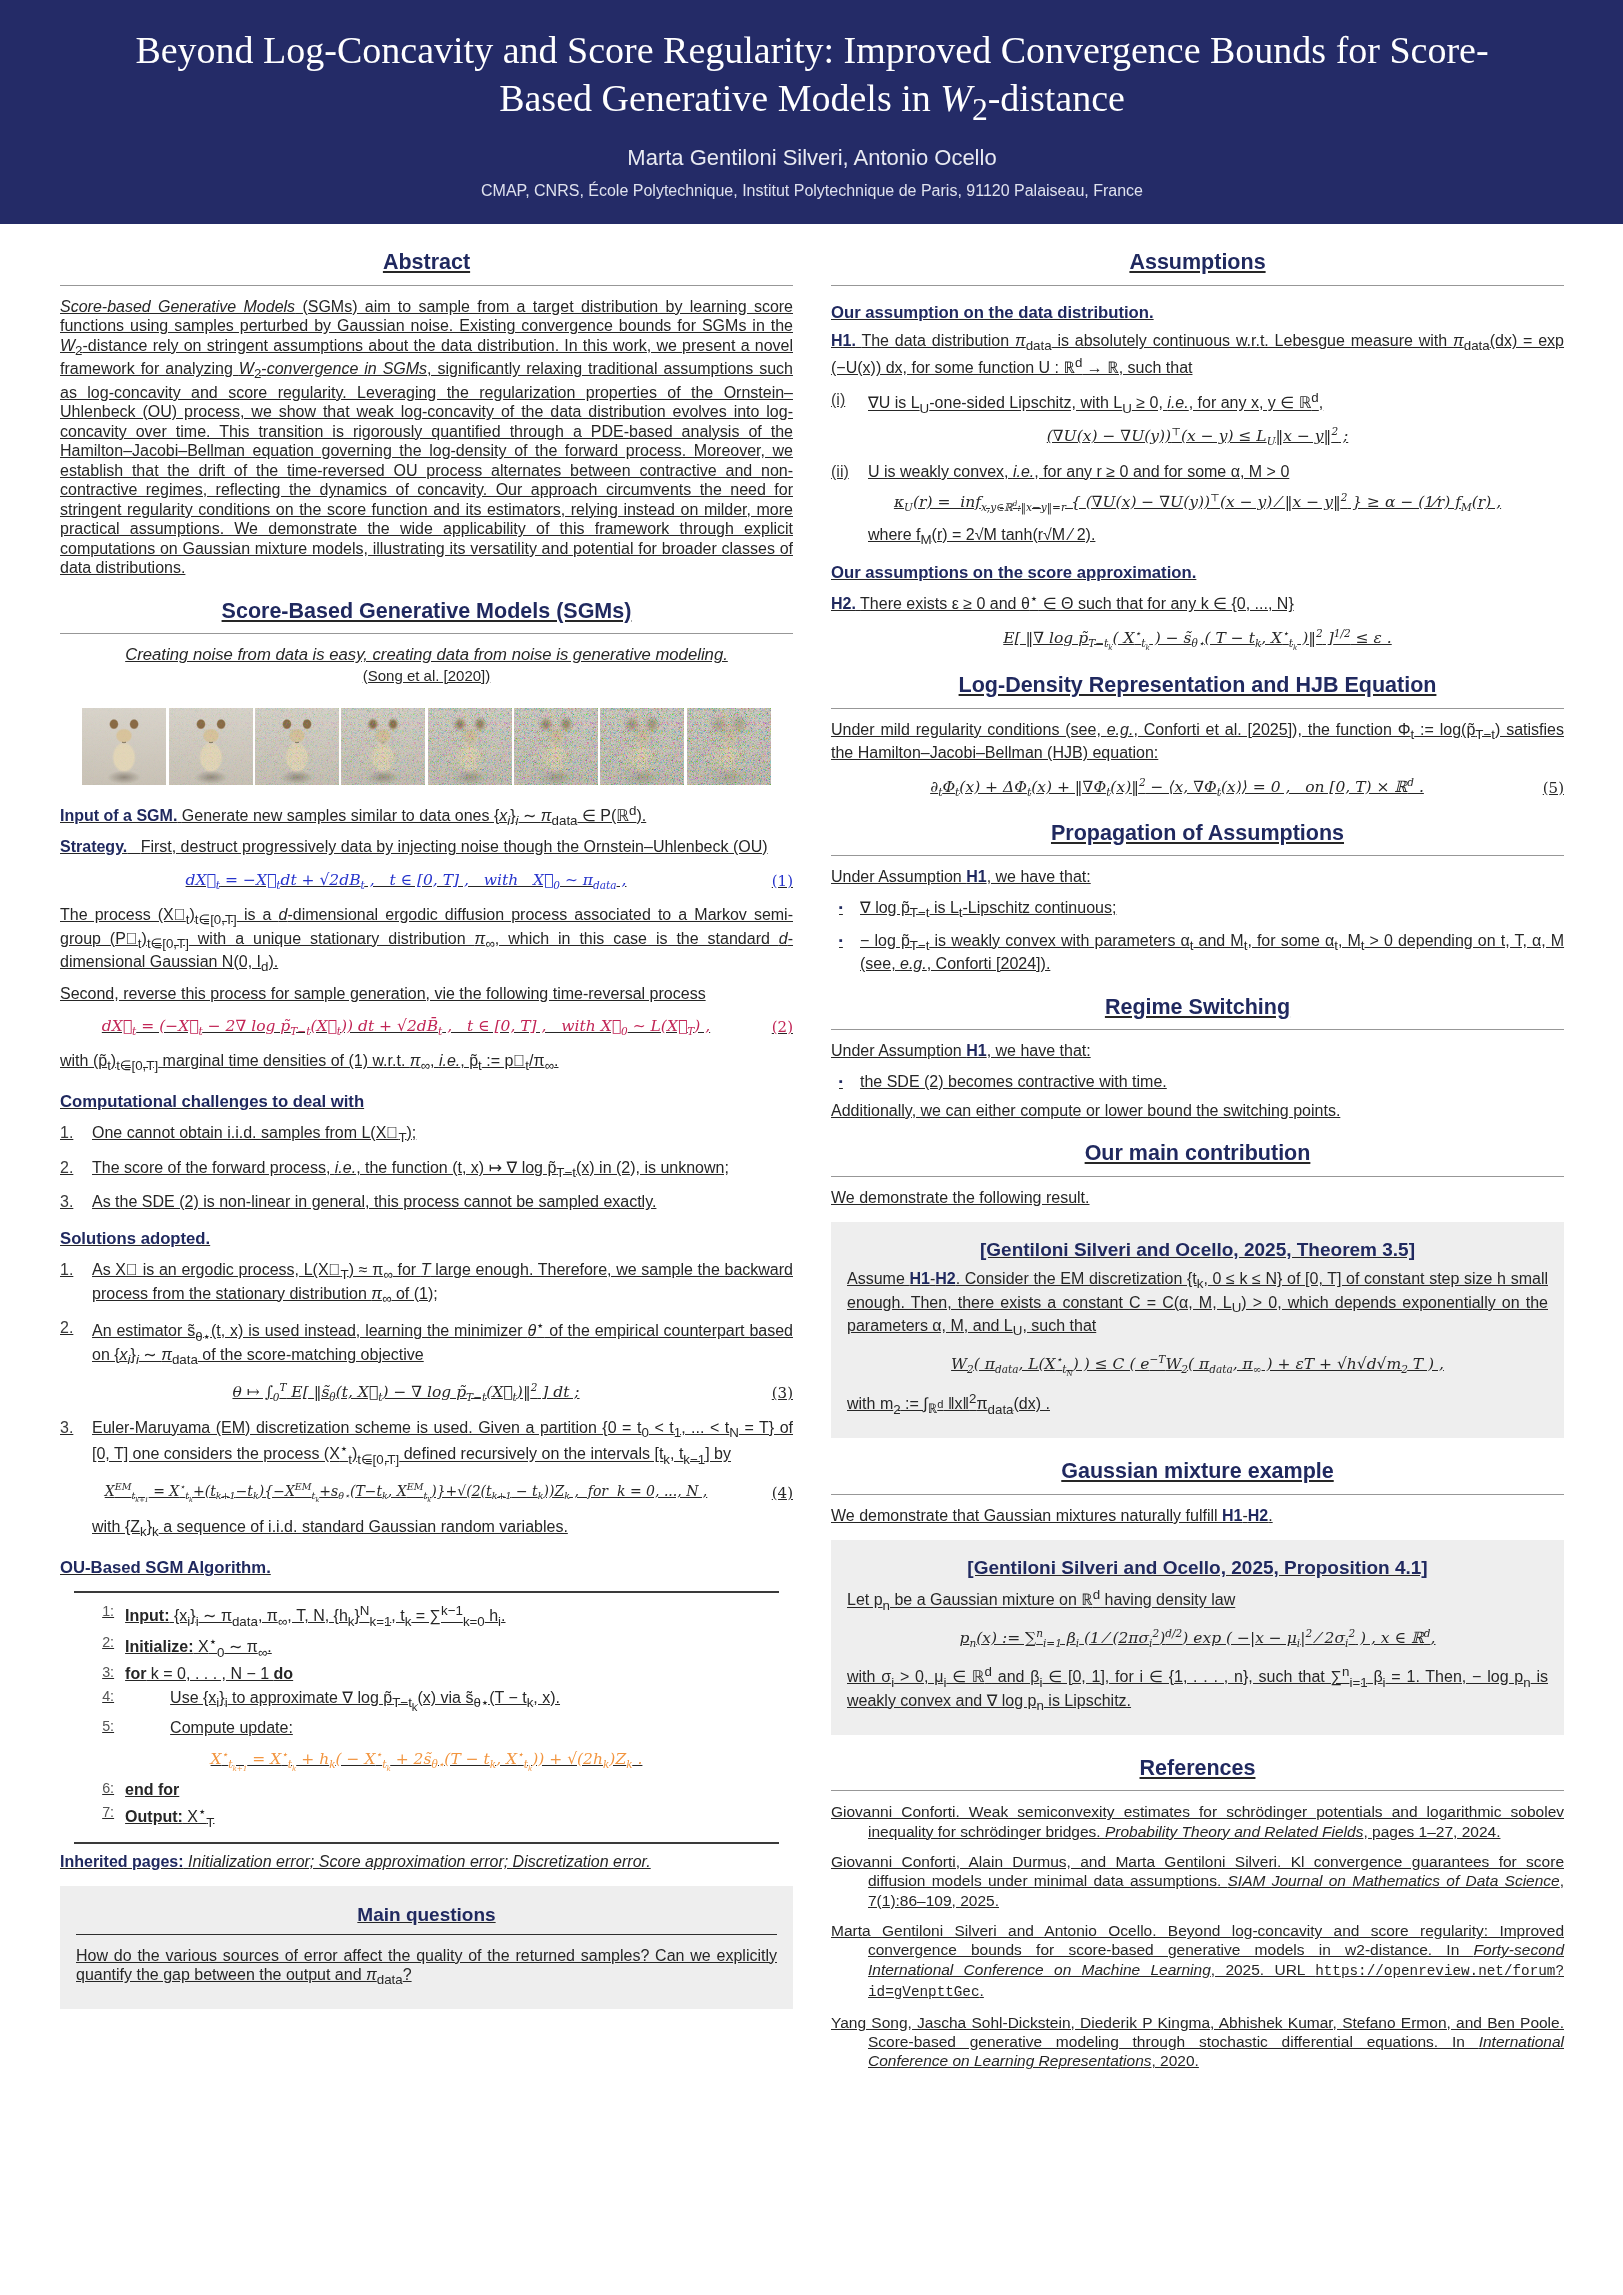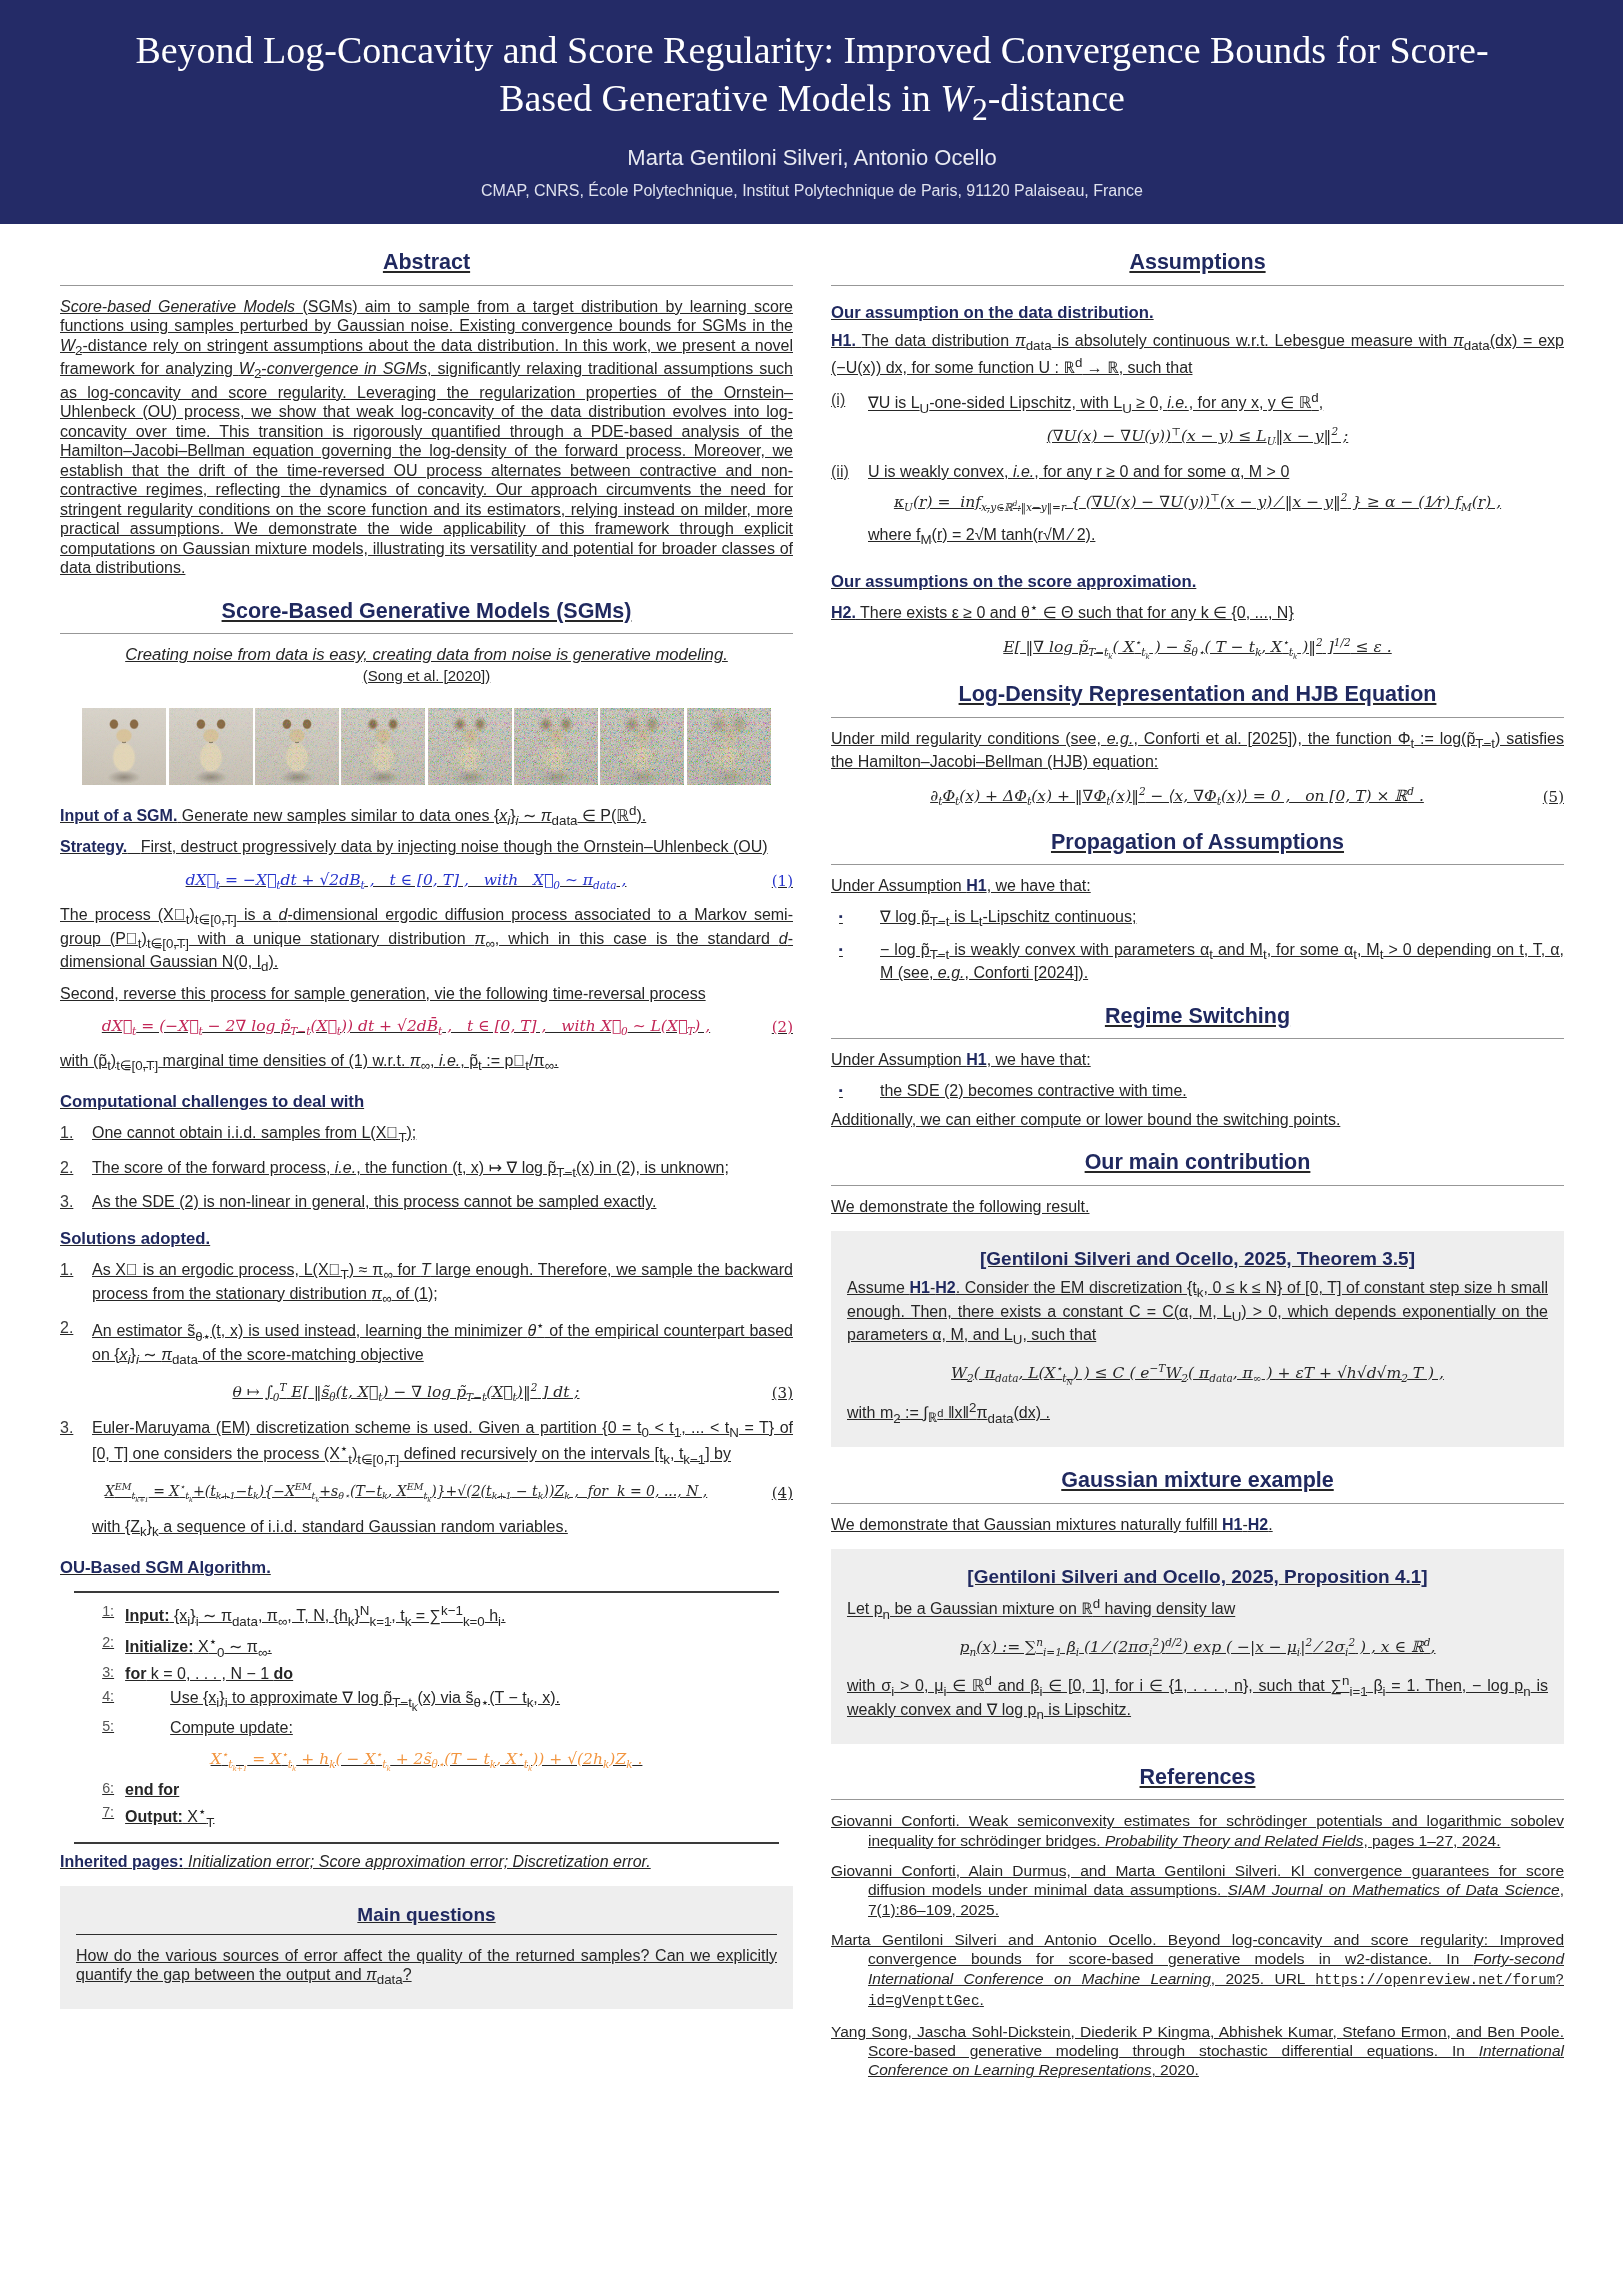--- a/index.html
+++ b/index.html
@@ -45,21 +45,21 @@
   .tag{width:41px;text-align:right;font-size:15px;flex:none;font-family:"DejaVu Serif",serif;}
   .eq-blue{color:#2633cc;}
   .eq-red{color:#c22556;}
   .eq-orange{color:#f2953f;}
   
   .numlist{margin:8px 0 3.2px;}
   .nitem{display:flex;margin:11px 0;font-size:16px;line-height:1.22;}
   .nnum{width:32px;flex:none;color:#3a3a3a;}
   .ntext{flex:1;text-align:justify;}
   .bullets{margin:11px 0 3.2px 8px;}
-  .bitem{display:flex;margin:9.6px 0;font-size:16px;line-height:1.22;gap:20px;}
+  .bitem{display:flex;margin:9.6px 0;font-size:16px;line-height:1.22;}
   .bullet{width:21px;flex:none;color:#20295f;}
   .bullet::before{content:"▪";font-size:11px;position:relative;top:-1.6px;}
   .btext{flex:1;text-align:justify;}
   
   .algo{
     border-top:2px solid #3a3a3a;border-bottom:2px solid #3a3a3a;
     margin:12.8px 14.3px 8px;padding:8px 4.8px 9.6px;
   }
   .alg-line{display:flex;font-size:16px;line-height:1.5;}
   .alg-num{width:35px;flex:none;color:#555;text-align:right;padding-right:11px;font-size:14.3px;}
@@ -317,21 +317,21 @@
 
       <div class="nitem" style="margin:12.8px 0 4.8px;">
         <span class="nnum navy" style="width:37px">(ii)</span>
         <span class="ntext">U is weakly convex, <i>i.e.</i>, for any r ≥ 0 and for some α, M &gt; 0</span>
       </div>
       <div class="eqrow" style="margin:9.6px 0;">
         <span class="eq">κ<sub>U</sub>(r) =&nbsp; inf<sub>x,y∈ℝ<sup>d</sup>:‖x−y‖=r</sub> { (∇U(x) − ∇U(y))<sup>⊤</sup>(x − y) ⁄ ‖x − y‖<sup>2</sup> } ≥ α − (1⁄r) f<sub>M</sub>(r) ,</span>
       </div>
       <p class="body" style="margin-left:37px">where f<sub>M</sub>(r) = 2√M tanh(r√M ⁄ 2).</p>
 
-      <div class="subhead" style="margin-top:24px">Our assumptions on the score approximation.</div>
+      <div class="subhead" style="margin-top:15px">Our assumptions on the score approximation.</div>
       <p class="body"><span class="inline-label">H2.</span> <span>There exists ε ≥ 0 and θ<sup>⋆</sup> ∈ Θ such that for any k ∈ {0, ..., N}</span></p>
       <div class="eqrow">
         <span class="eq">E[ ‖∇ log p̃<sub>T−t<sub>k</sub></sub>( X<sup>⋆</sup><sub>t<sub>k</sub></sub> ) − s̃<sub>θ⋆</sub>( T − t<sub>k</sub>, X<sup>⋆</sup><sub>t<sub>k</sub></sub> )‖<sup>2</sup> ]<sup>1/2</sup> ≤ ε .</span>
       </div>
     </div>
 
     <div class="sec">
       <h2 class="sec-title">Log-Density Representation and HJB Equation</h2>
       <hr class="sec-rule">
       <p class="body">Under mild regularity conditions (see, <i>e.g.</i>, Conforti et al. [2025]), the function Φ<sub>t</sub> := log(p̃<sub>T−t</sub>) satisfies the Hamilton–Jacobi–Bellman (HJB) equation:</p>

